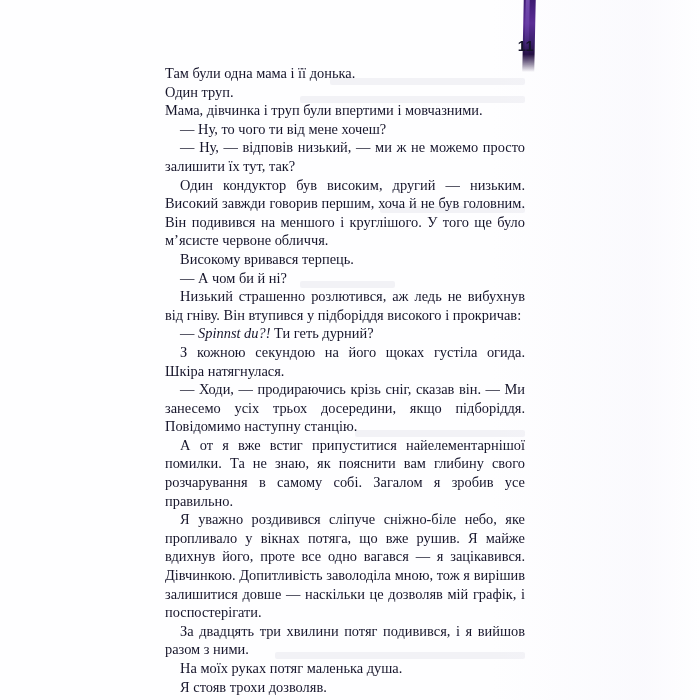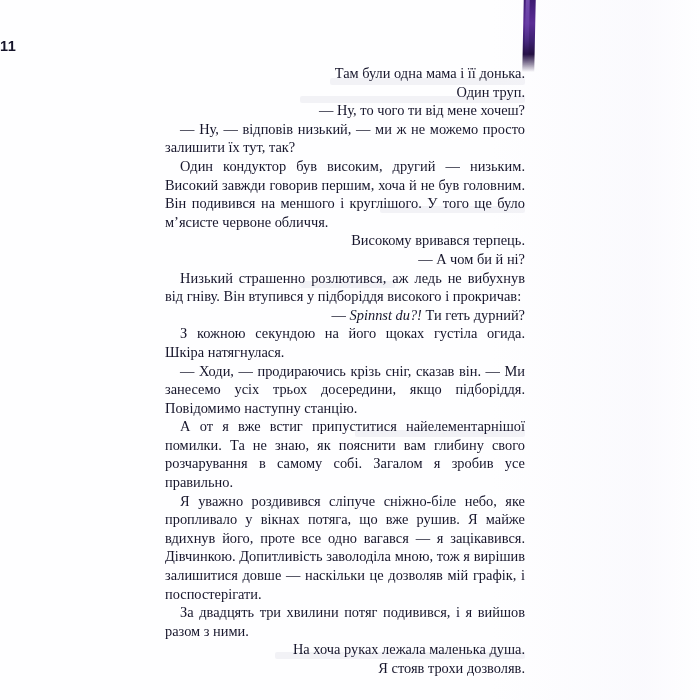--- a/index.html
+++ b/index.html
@@ -67,20 +67,21 @@
         rgba(60,32,110,0.25) 80%,
         rgba(255,255,255,0) 100%);
   }
 
   
   #folio {
     position: absolute;
     left: 0;
     top: 38px;
     width: 534px;
+    text-align: right;
     font-family: "Liberation Sans", "DejaVu Sans", sans-serif;
     font-weight: 700;
     font-size: 14.5px;
     color: #15142a;
     letter-spacing: 0.4px;
   }
 
   
   #text-block {
     position: absolute;
@@ -99,21 +100,21 @@
   #text-block p {
     margin: 0;
     text-indent: 1.05em;
     text-align: justify;
   }
   #text-block p.no-indent {
     text-indent: 0;
   }
   
   #text-block p.short {
-    text-align: right;
+    text-align: left;
   }
 
   em.foreign {
     font-style: italic;
   }
 
   
   .ghost-line {
     position: absolute;
     height: 7px;
@@ -137,31 +138,32 @@
   <div id="scan-tint"></div>
 
   <div id="binding-mark"></div>
 
   <div id="folio">11</div>
 
   <div id="text-block">
 
     <p class="short no-indent">Там були одна мама і її донька.</p>
     <p class="short no-indent">Один труп.</p>
+    <p class="short no-indent">Мама, дівчинка і труп були впертими і мовчазними.</p>
     <p class="short">— Ну, то чого ти від мене хочеш?</p>
     <p>— Ну, — відповів низький, — ми ж не можемо просто залишити їх тут, так?</p>
     <p>Один кондуктор був високим, другий — низьким. Високий завжди говорив першим, хоча й не був головним. Він подивився на меншого і круглішого. У того ще було м’ясисте червоне обличчя.</p>
     <p class="short">Високому вривався терпець.</p>
     <p class="short">— А чом би й ні?</p>
     <p>Низький страшенно розлютився, аж ледь не вибухнув від гніву. Він втупився у підборіддя високого і прокричав:</p>
 
     <p class="short"><span>— </span><em class="foreign">Spinnst du?!</em><span> Ти геть дурний?</span></p>
 
     <p>З кожною секундою на його щоках густіла огида. Шкіра натягнулася.</p>
     <p>— Ходи, — продираючись крізь сніг, сказав він. — Ми занесемо усіх трьох досередини, якщо підборіддя. Повідомимо наступну станцію.</p>
     <p>А от я вже встиг припуститися найелементарнішої помилки. Та не знаю, як пояснити вам глибину свого розчарування в самому собі. Загалом я зробив усе правильно.</p>
     <p>Я уважно роздивився сліпуче сніжно-біле небо, яке пропливало у вікнах потяга, що вже рушив. Я майже вдихнув його, проте все одно вагався — я зацікавився. Дівчинкою. Допитливість заволоділа мною, тож я вирішив залишитися довше — наскільки це дозволяв мій графік, і поспостерігати.</p>
     <p>За двадцять три хвилини потяг подивився, і я вийшов разом з ними.</p>
-    <p class="short">На хоча руках лежала маленька душа.</p>
+    <p class="short">На моїх руках потяг маленька душа.</p>
     <p class="short">Я стояв трохи дозволяв.</p>
 
   </div>
 </div>
 
 </body></html>

